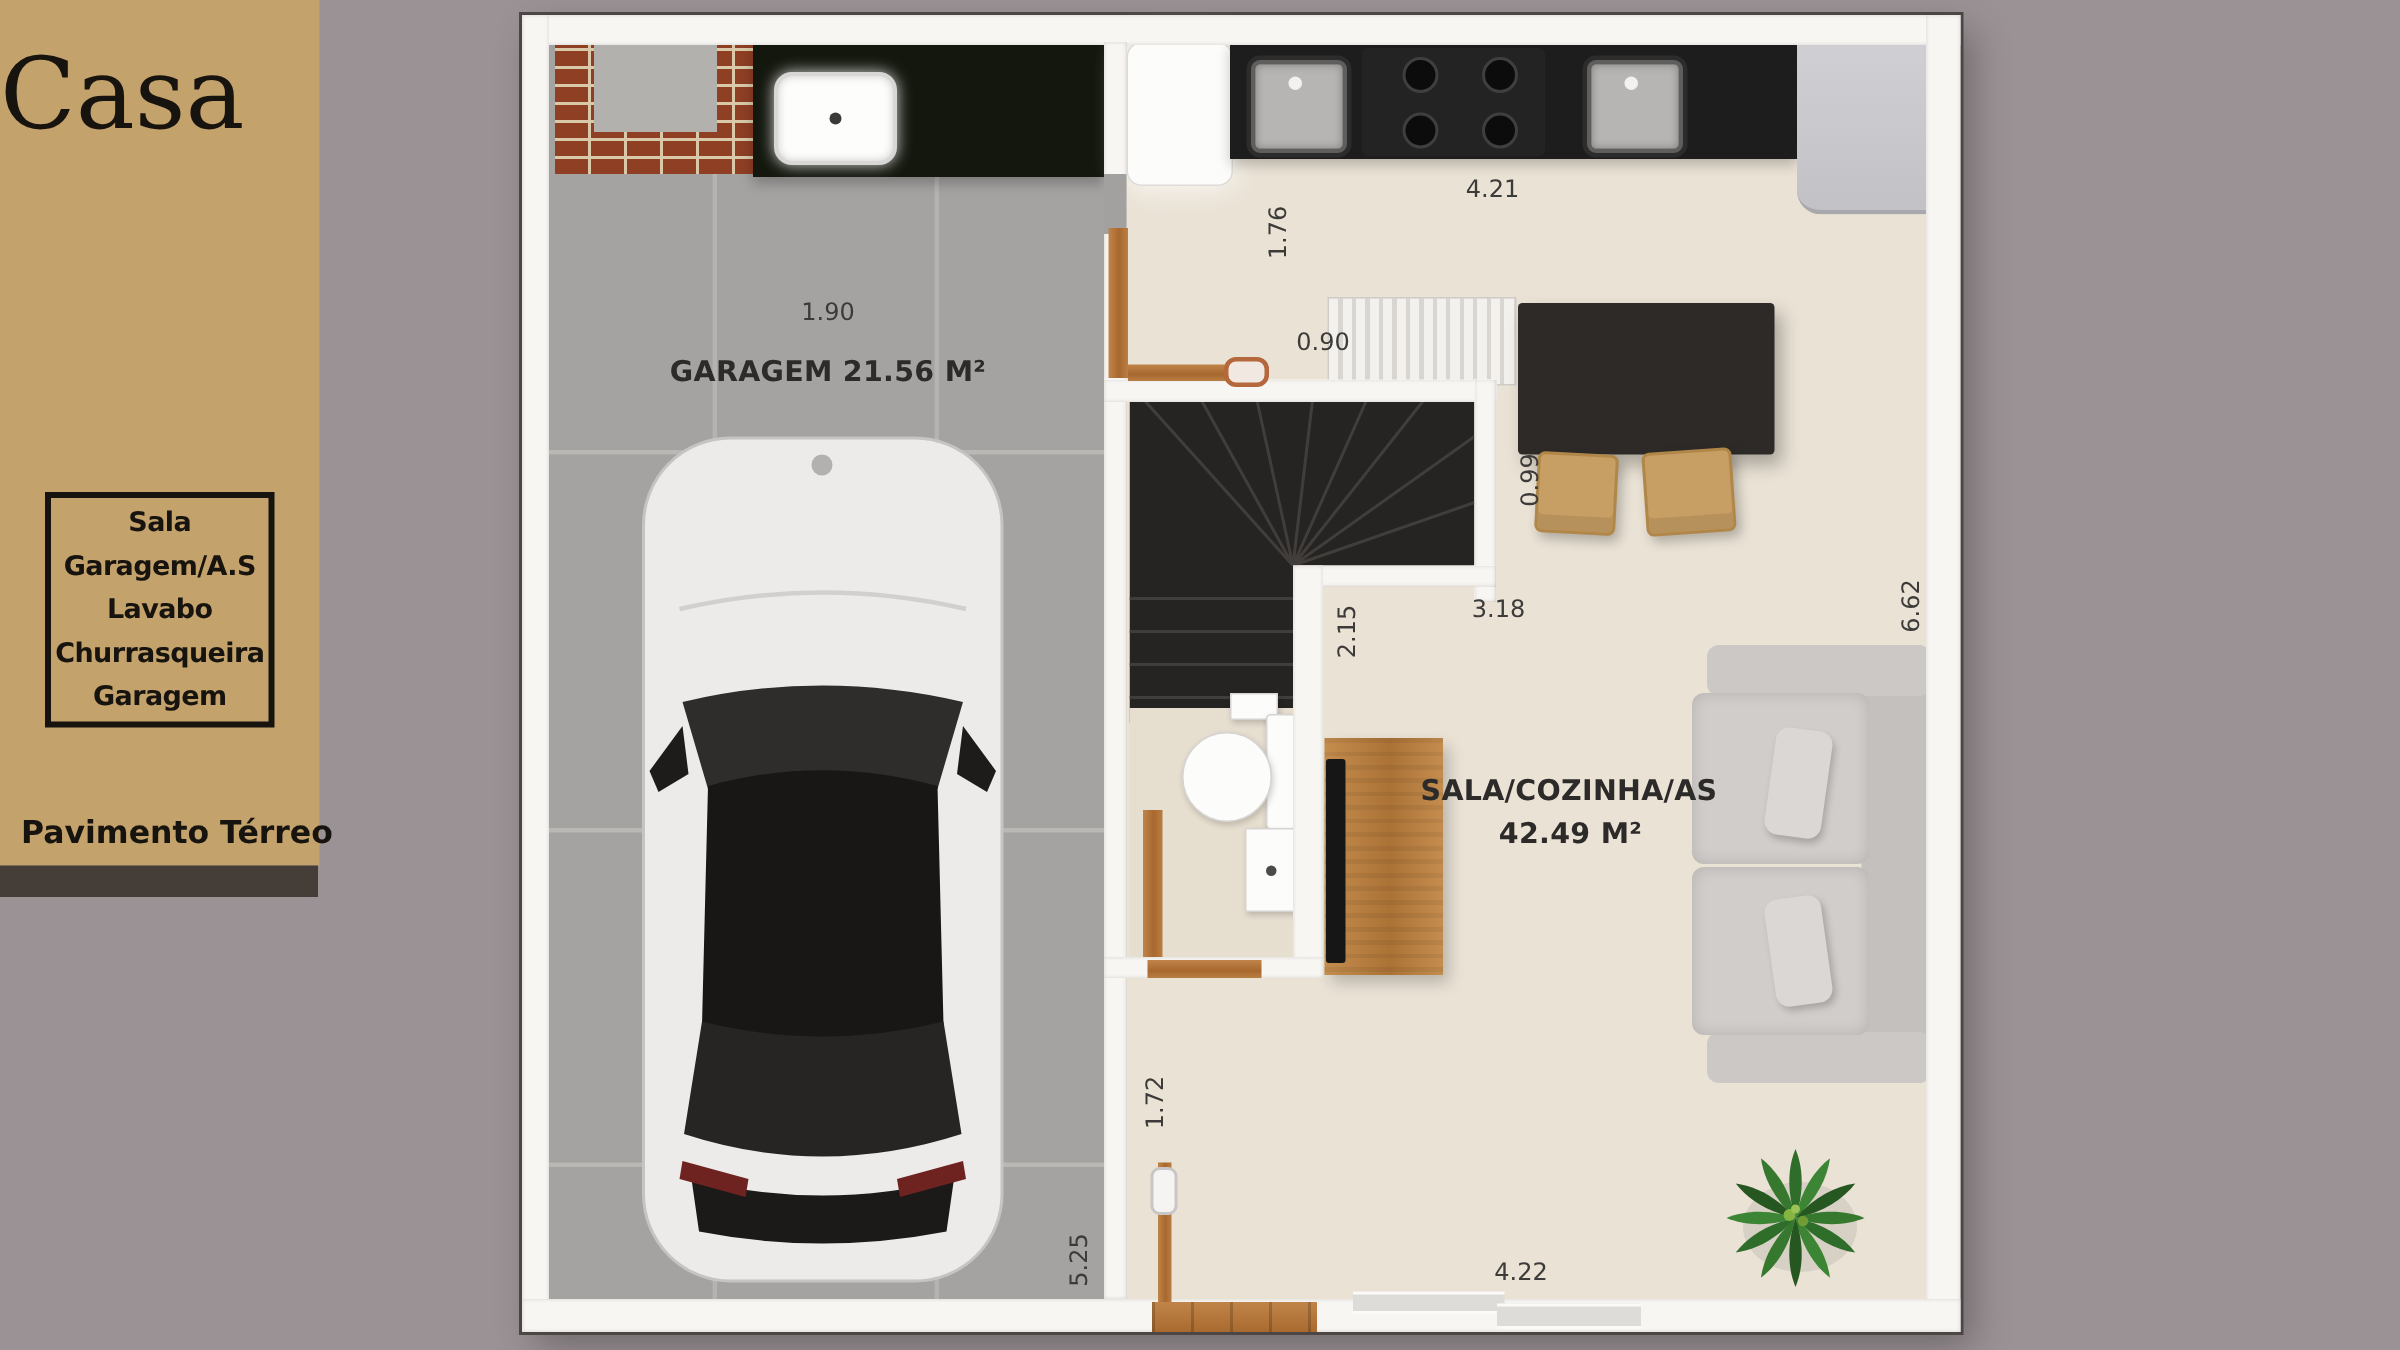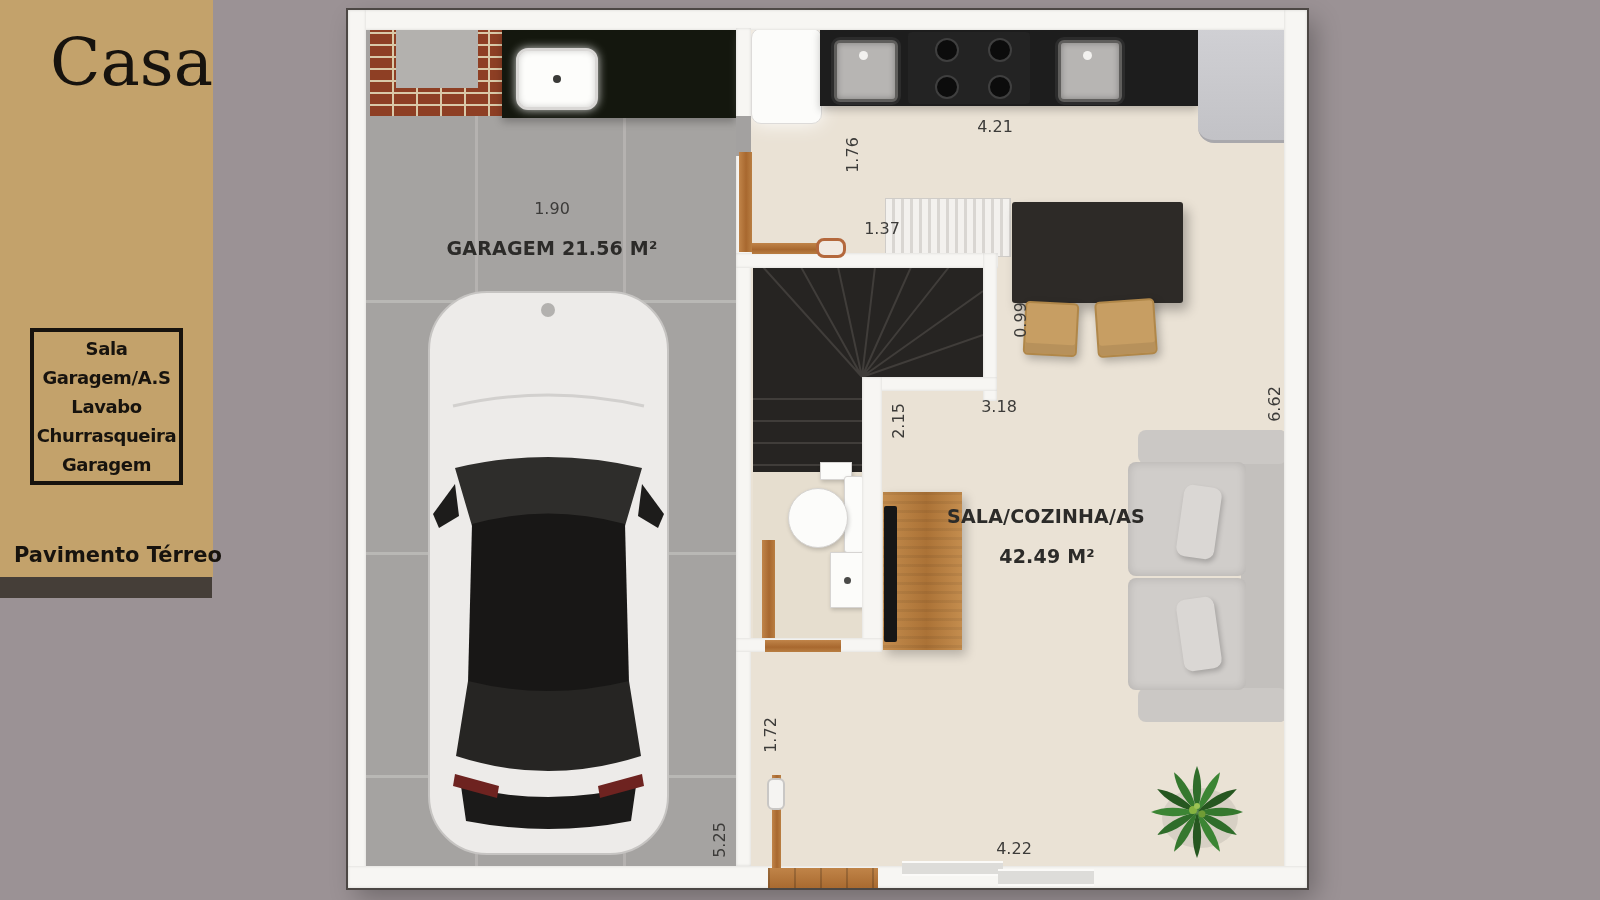--- a/index.html
+++ b/index.html
@@ -3,21 +3,21 @@
 <meta charset="utf-8">
 <style>
   html,body{margin:0;padding:0}
   body{
     width:1600px;height:900px;position:relative;overflow:hidden;
     background:#9b9295;font-family:"DejaVu Sans","Liberation Sans",sans-serif;
   }
   .abs{position:absolute}
   
   #sidebar{left:0;top:0;width:213px;height:577px;background:#c3a26b;}
-  .side-title{width:213px;text-align:right;font-family:"DejaVu Serif","Liberation Serif",serif;
+  .side-title{width:213px;text-align:left;font-family:"DejaVu Serif","Liberation Serif",serif;
     font-size:66px;color:#17130e;line-height:1;}
   #features-box{left:30px;top:328px;width:145px;height:149px;border:4px solid #17130e;
     display:flex;flex-direction:column;justify-content:center;text-align:center;}
   #features-box span{font-weight:bold;font-size:18px;line-height:29px;color:#17130e;letter-spacing:-0.4px;white-space:nowrap}
   #floor-label{left:14px;top:543px;font-weight:bold;font-size:21px;color:#17130e;white-space:nowrap}
   #side-band{left:0;top:577px;width:212px;height:21px;background:#453e38;}
   
   #plan{left:348px;top:10px;width:959px;height:878px;background:#eae2d5;
     outline:2px solid #4c4744;box-shadow:8px 10px 24px rgba(0,0,0,.28);}
   .wall{position:absolute;background:#f7f6f3;box-shadow:inset 0 0 3px rgba(0,0,0,.14);}
@@ -212,27 +212,27 @@
   <div class="wood-h" style="left:417px;top:630px;width:76px;height:12px"></div>
   <div class="wood" style="left:424px;top:765px;width:9px;height:93px"></div>
   <div class="handle-metal" style="left:419px;top:768px;width:14px;height:28px"></div>
   <div class="abs" style="left:420px;top:858px;width:110px;height:20px;
        background-image:repeating-linear-gradient(90deg,rgba(0,0,0,.18) 0 2px,transparent 2px 26px),linear-gradient(180deg,#c08448,#a96a30)"></div>
 
   <div class="glass" style="left:554px;top:851px;width:101px;height:11px"></div>
   <div class="glass" style="left:650px;top:859px;width:96px;height:13px"></div>
 
   <div class="rlabel" style="left:204px;top:238px">GARAGEM 21.56 M²</div>
-  <div class="rlabel" style="left:698px;top:506px">SALA/COZINHA/AS</div>
+  <div class="rlabel" style="left:698px;top:517px">SALA/COZINHA/AS</div>
   <div class="rlabel" style="left:699px;top:546px">42.49 M²</div>
 
   <span class="dim" style="left:204px;top:198px">1.90</span>
   <span class="dim" style="left:647px;top:116px">4.21</span>
   <span class="dim v" style="left:504px;top:145px">1.76</span>
-  <span class="dim" style="left:534px;top:218px">1.37</span>
+  <span class="dim" style="left:534px;top:218px">0.90</span>
   <span class="dim v" style="left:672px;top:310px">0.99</span>
   <span class="dim" style="left:651px;top:396px">3.18</span>
   <span class="dim v" style="left:550px;top:411px">2.15</span>
   <span class="dim v" style="left:926px;top:394px">6.62</span>
   <span class="dim v" style="left:422px;top:725px">1.72</span>
   <span class="dim v" style="left:371px;top:830px">5.25</span>
   <span class="dim" style="left:666px;top:838px">4.22</span>
 </div>
 
 </body></html>

